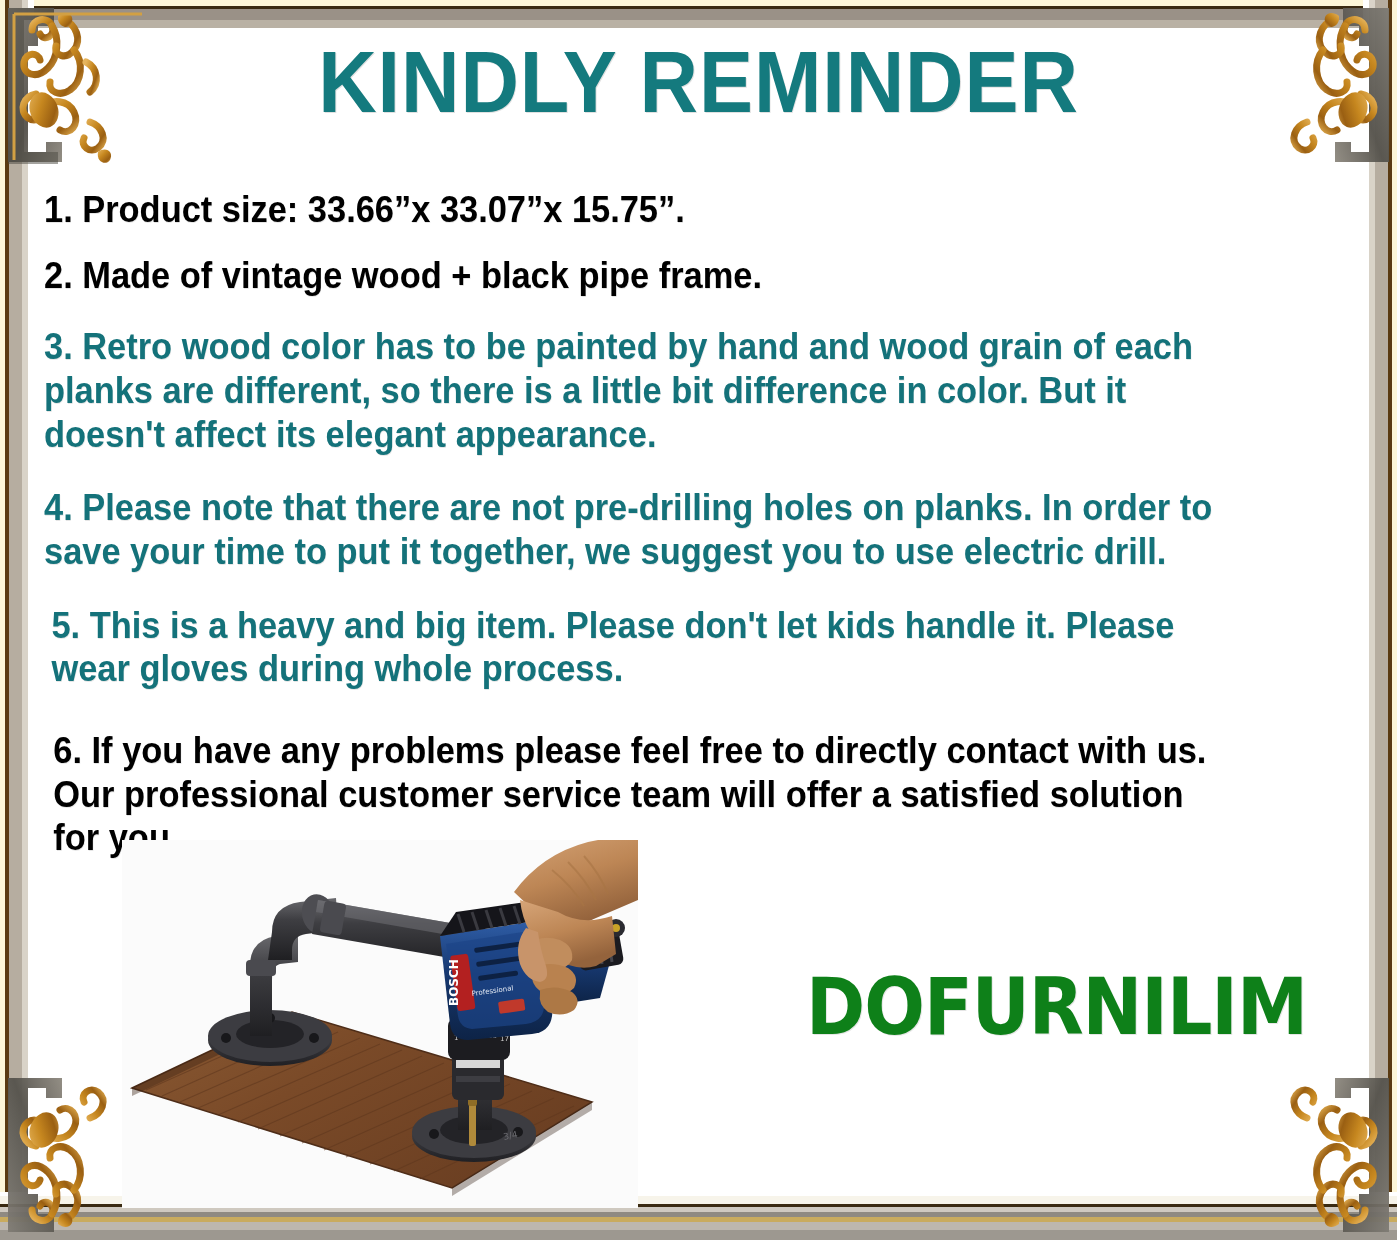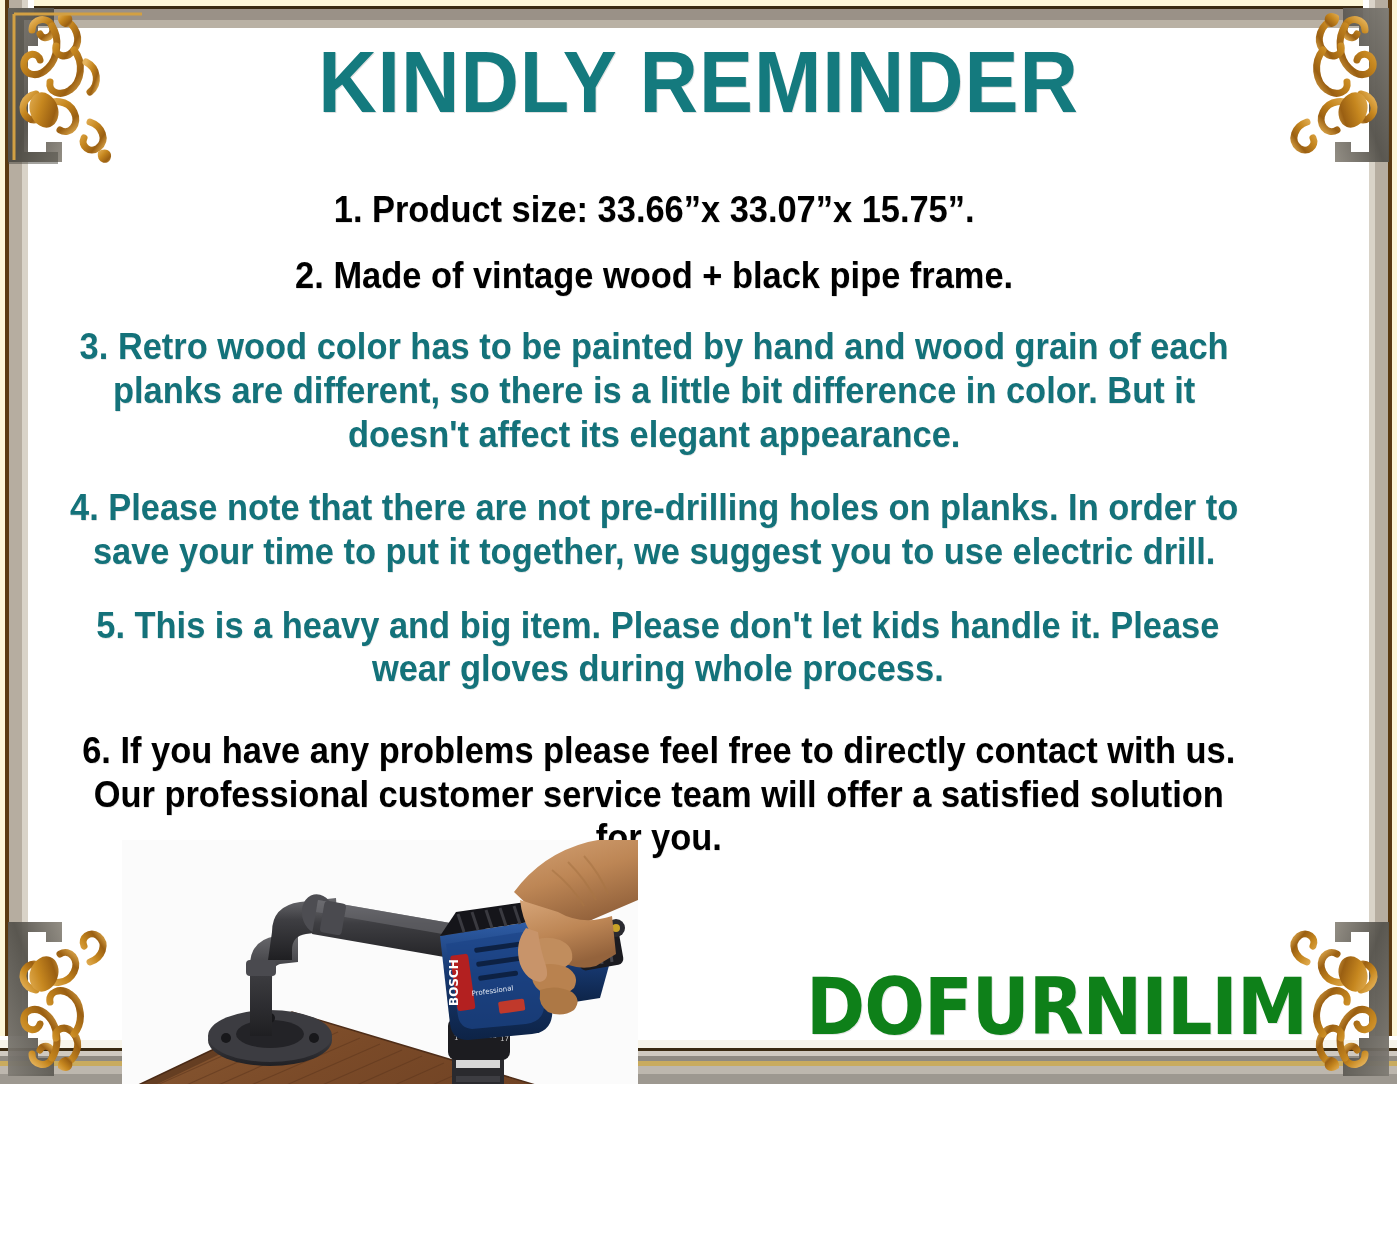--- a/index.html
+++ b/index.html
@@ -9,21 +9,21 @@
     height: 1240px;
     background: #ffffff;
     font-family: "Liberation Sans", sans-serif;
     overflow: hidden;
   }
 
   
   .poster {
     position: relative;
     width: 1397px;
-    height: 1084px;
+    height: 1240px;
     background: #e5e5e5;
     overflow: hidden;
   }
 
   
   .frame-outer {
     position: absolute;
     inset: 0;
     background: linear-gradient(180deg,
         #fdf6d8 0px, #fdf6d8 6px,
@@ -94,24 +94,23 @@
     line-height: 1;
     letter-spacing: 1px;
     color: #147a7e;
     transform: scaleX(0.92);
     text-shadow: 1px 1px 0 rgba(0,0,0,0.12);
   }
 
   
   .body-list {
     position: absolute;
-    left: 58px;
+    left: 44px;
     top: 188px;
     width: 1282px;
-    text-align: center;
   }
   .item {
     font-family: "Liberation Sans Narrow", "Liberation Sans", sans-serif;
     font-weight: 700;
     font-size: 37px;
     line-height: 1.18;
     transform: scaleX(0.93);
     transform-origin: left center;
     text-shadow: 0.5px 0.5px 0 rgba(0,0,0,0.10);
   }

